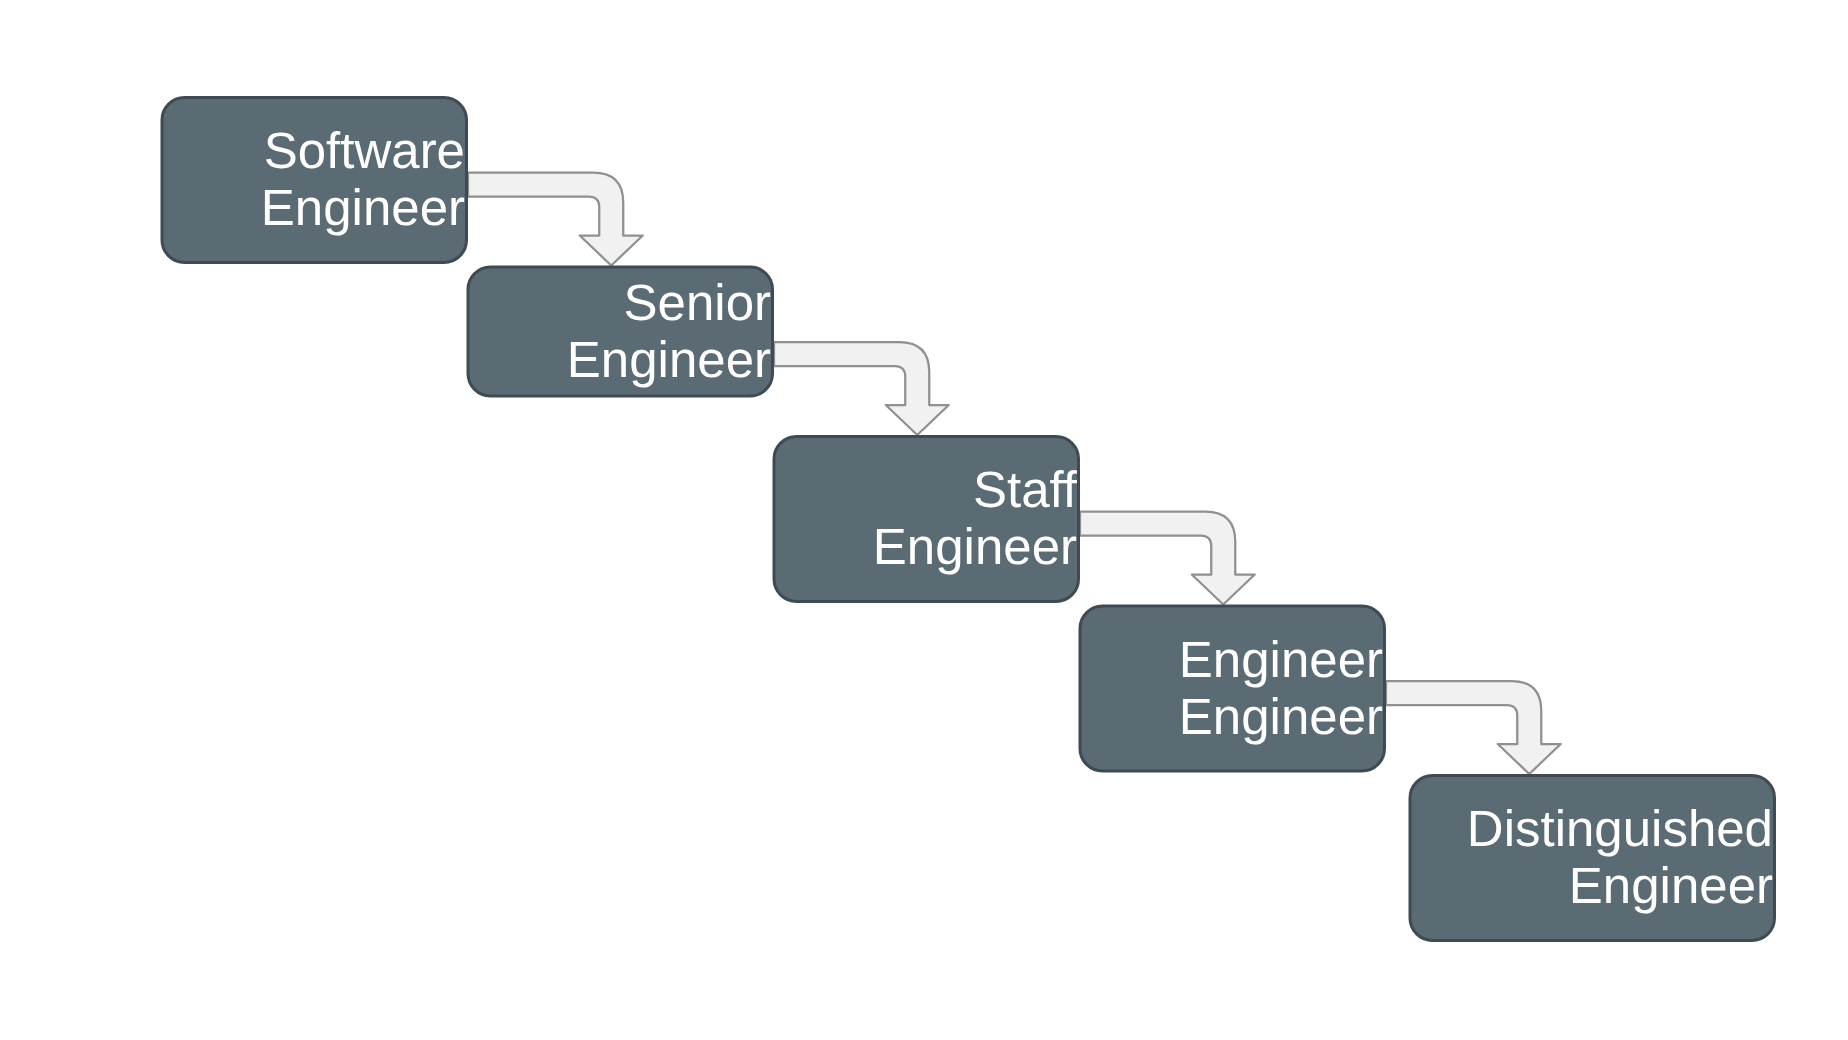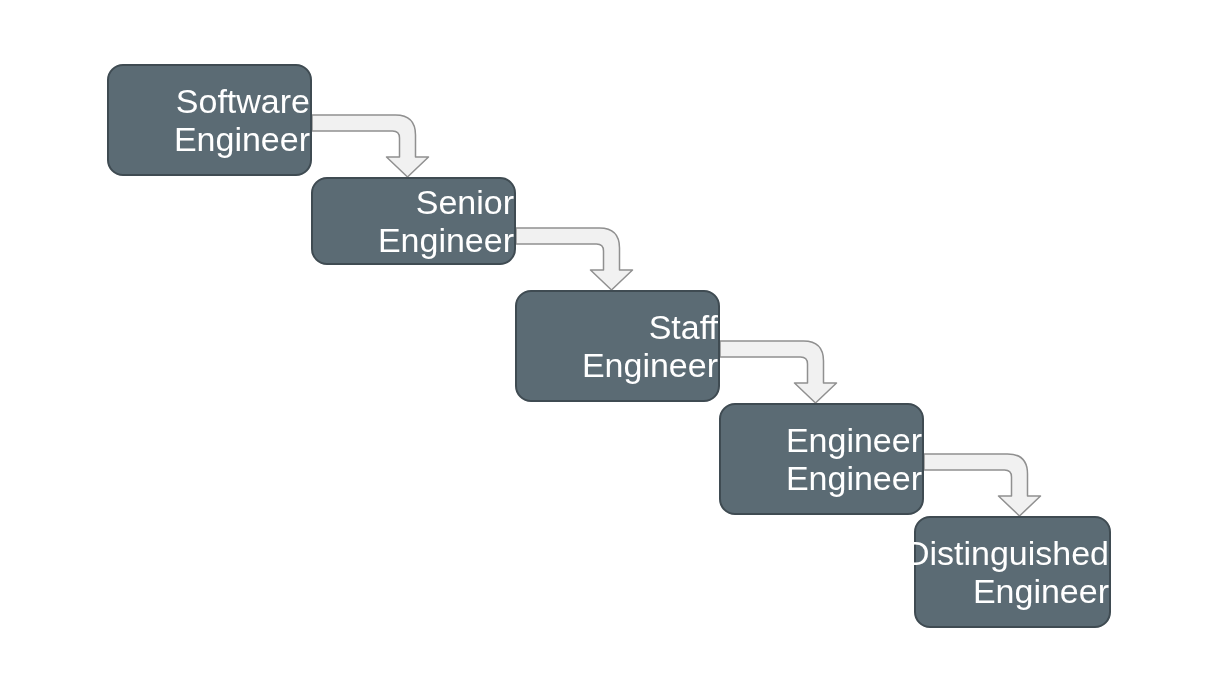--- a/index.html
+++ b/index.html
@@ -73,18 +73,18 @@
   <div class="node" style="left: 515px; top: 290px; width: 205px; height: 112px;">
     <span class="line">Staff</span>
     <span class="line">Engineer</span>
   </div>
 
   <div class="node" style="left: 719px; top: 403px; width: 205px; height: 112px;">
     <span class="line">Engineer</span>
     <span class="line">Engineer</span>
   </div>
 
-  <div class="node" style="left: 914px; top: 516px; width: 197px; height: 112px;">
+  <div class="node" style="left: 939px; top: 516px; width: 245px; height: 112px;">
     <span class="line">Distinguished</span>
     <span class="line">Engineer</span>
   </div>
 
 </div>
 
 </body></html>

